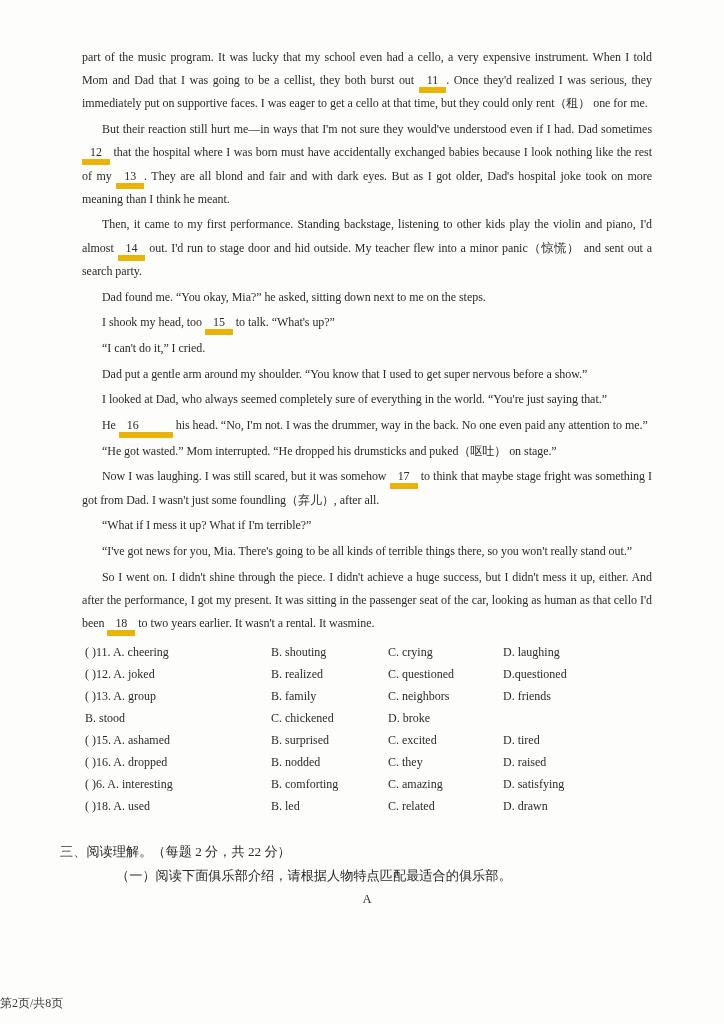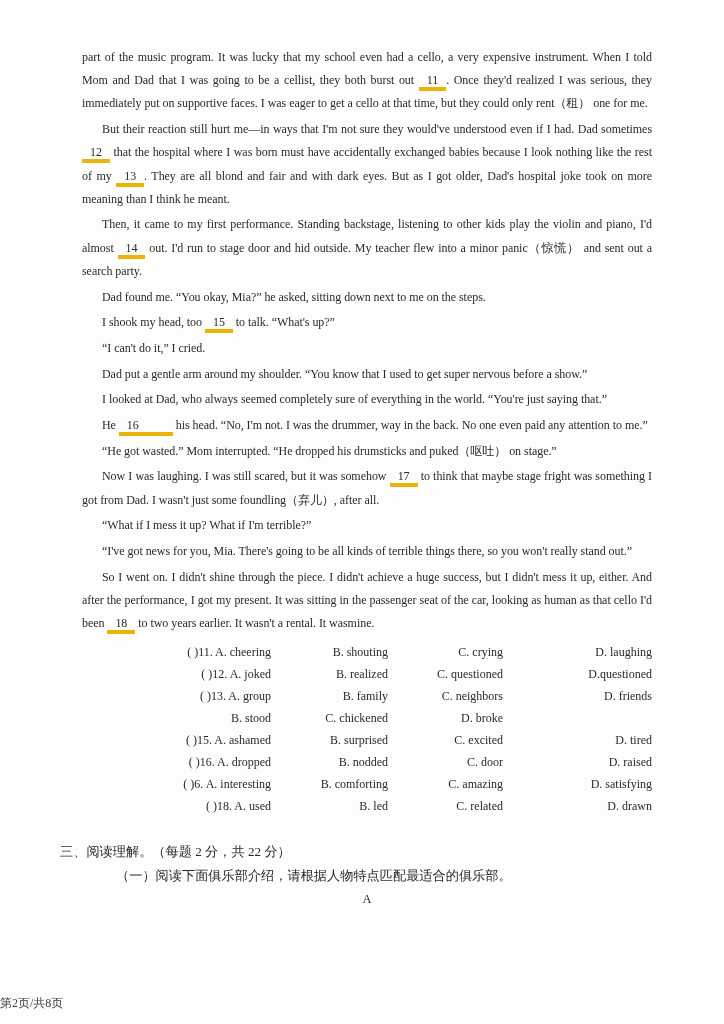--- a/index.html
+++ b/index.html
@@ -15,26 +15,26 @@
   .content{position:absolute;left:82px;top:46px;width:570px;}
   .passage p{
     margin:0 0 2.5px 0;
     text-align:justify;
     font-size:12px;
     line-height:23.2px;
     letter-spacing:-0.05px;
   }
   .passage p.indent{text-indent:20px;}
   .blank{
-    border-bottom:4px solid #eab308;
+    border-bottom:6px solid #eab308;
     padding:0 8px;
     white-space:pre;
   }
   .blank.wide{padding:0 34px 0 8px;}
-  .options{margin-top:7px;text-align:right;}
+  .options{margin-top:7px;}
   .opt-row{
     display:grid;
     grid-template-columns:186px 117px 115px 1fr;
     padding-left:3px;
     font-size:12px;
     line-height:21.9px;
   }
   .opt-cell{white-space:nowrap;}
   .section-heading{
     margin-left:-22px;
@@ -108,21 +108,21 @@
         </div>
         <div class="opt-row">
           <span class="opt-cell">( )15. A. ashamed</span>
           <span class="opt-cell">B. surprised</span>
           <span class="opt-cell">C. excited</span>
           <span class="opt-cell">D. tired</span>
         </div>
         <div class="opt-row">
           <span class="opt-cell">( )16. A. dropped</span>
           <span class="opt-cell">B. nodded</span>
-          <span class="opt-cell">C. door</span>
+          <span class="opt-cell">C. they</span>
           <span class="opt-cell">D. raised</span>
         </div>
         <div class="opt-row">
           <span class="opt-cell">( )6. A. interesting</span>
           <span class="opt-cell">B. comforting</span>
           <span class="opt-cell">C. amazing</span>
           <span class="opt-cell">D. satisfying</span>
         </div>
         <div class="opt-row">
           <span class="opt-cell">( )18. A. used</span>

